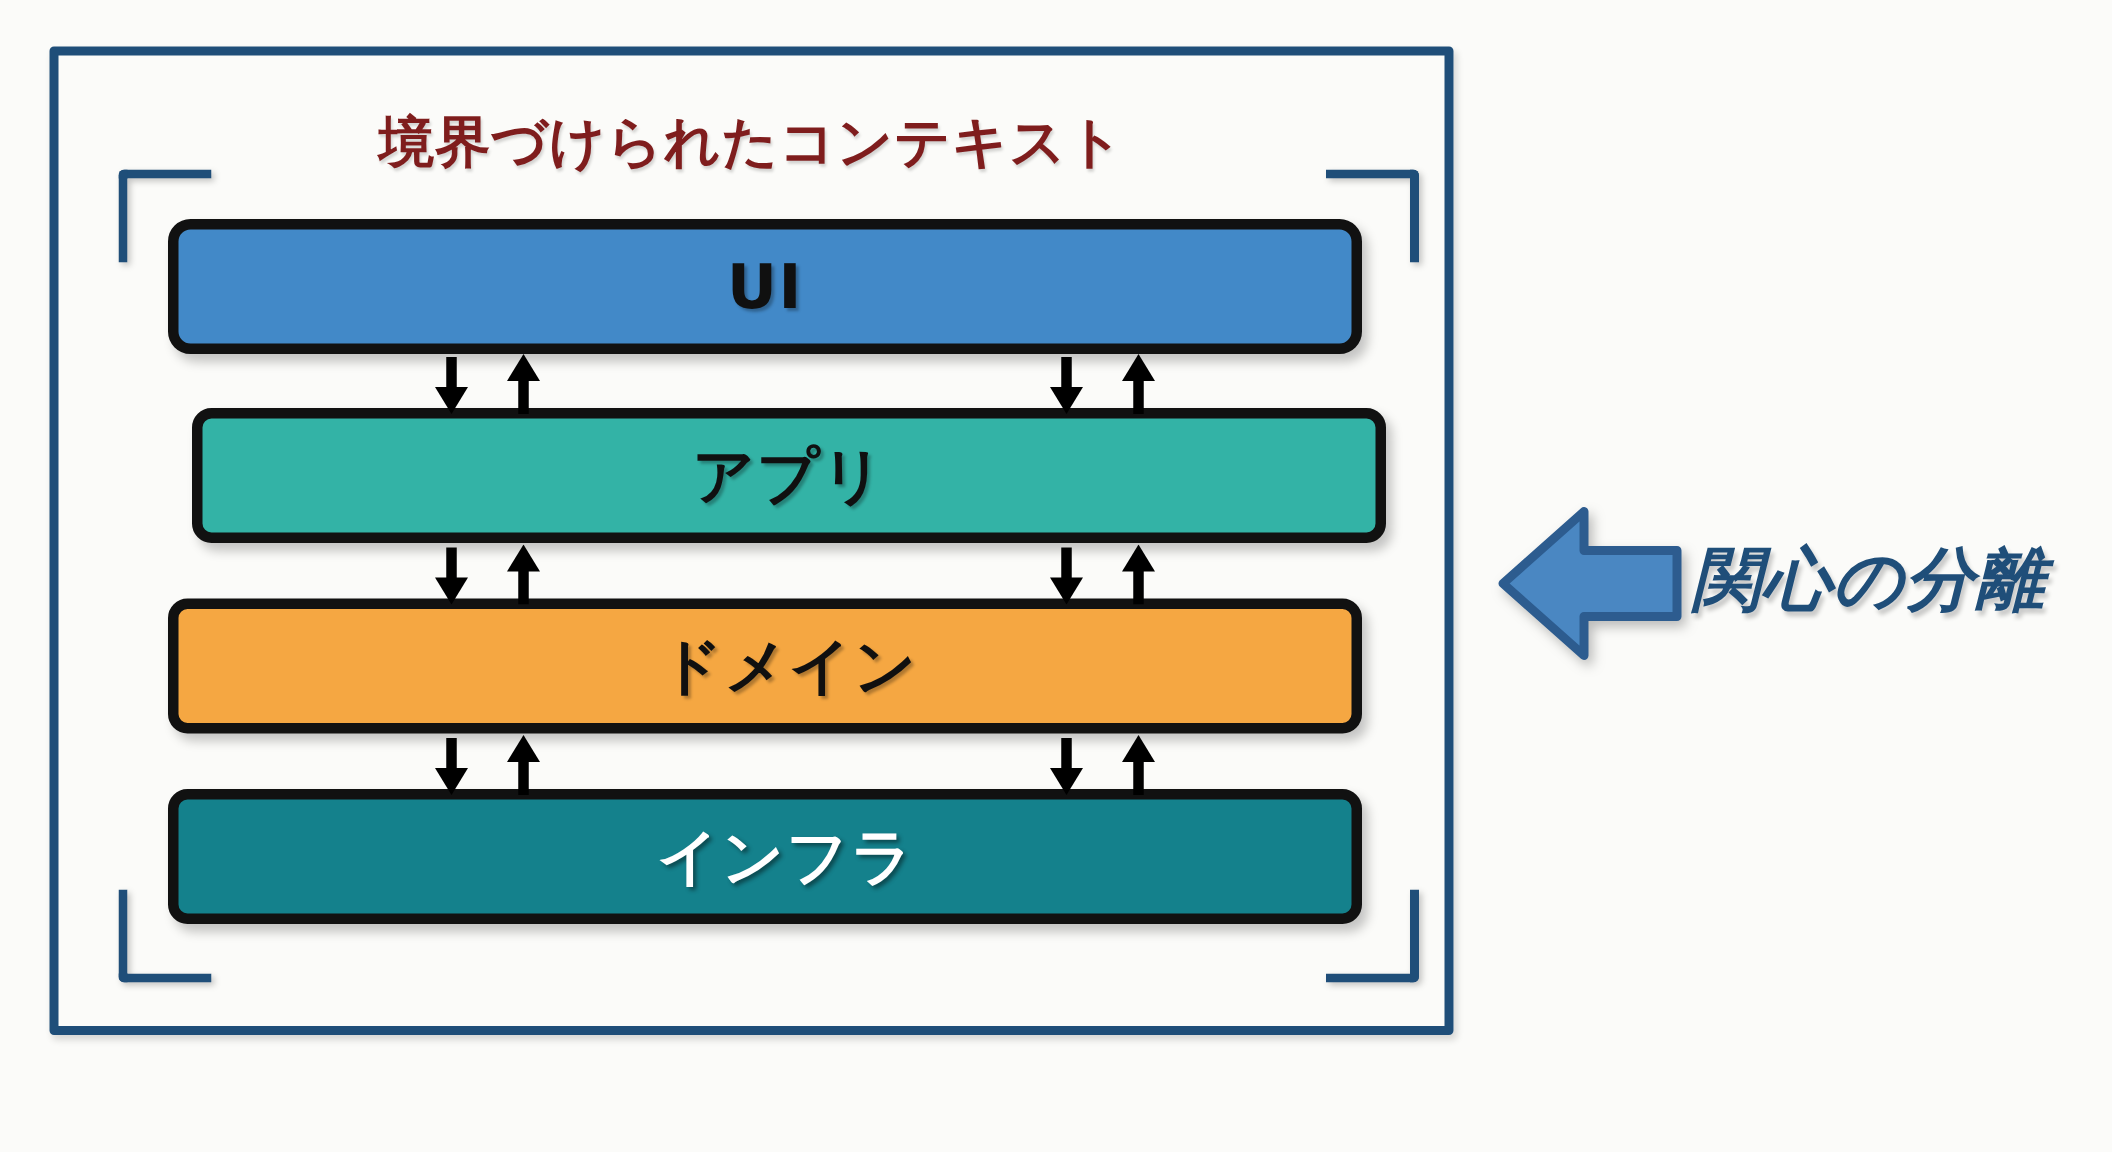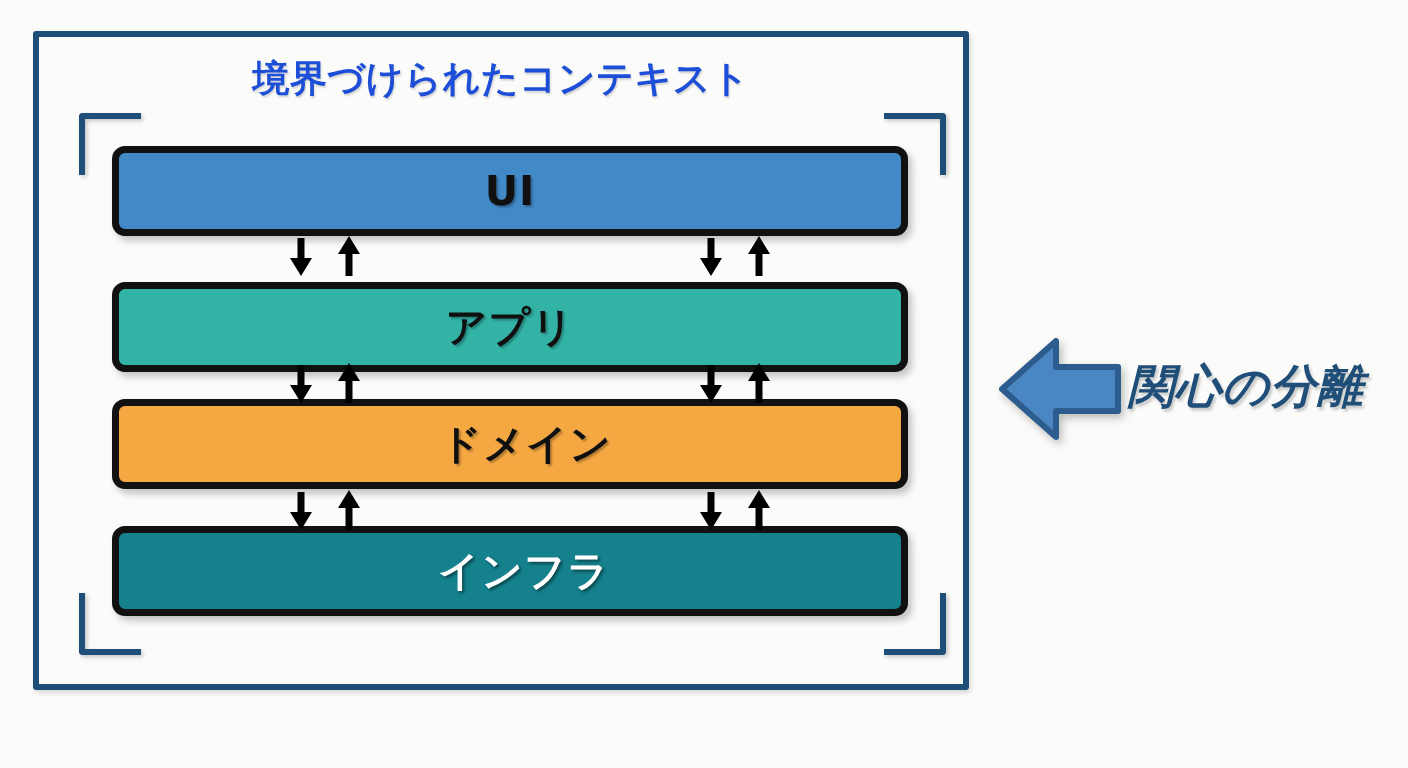--- a/index.html
+++ b/index.html
@@ -73,21 +73,21 @@
     box-shadow: 4px 5px 7px rgba(0,0,0,0.22);
   }
   .layer-label {
     font-size: 41px;
     font-weight: bold;
     letter-spacing: 1px;
     text-shadow: 2px 2px 2px rgba(0,0,0,0.28);
     white-space: nowrap;
   }
   .layer-box.l0 { top: 146px; background: #4289c8; }
-  .layer-box.l1 { top: 282px; background: #33b3a6; }
+  .layer-box.l1 { top: 272px; background: #33b3a6; margin-left: 16px; }
   .layer-box.l2 { top: 399px; background: #f5a742; }
   .layer-box.l3 { top: 526px; background: #14818c; }
 
   .layer-box.l0 .layer-label,
   .layer-box.l1 .layer-label,
   .layer-box.l2 .layer-label { color: #101010; }
   .layer-box.l3 .layer-label { color: #ffffff; text-shadow: 2px 2px 3px rgba(0,0,0,0.45); }
 
   
   .conn {
@@ -118,28 +118,28 @@
     white-space: nowrap;
   }
 </style>
 </head>
 <body>
 
 <div id="canvas" style="background: rgb(251, 251, 249);">
 
   <div id="outer-frame" style="border-color: rgb(31, 78, 121);"></div>
 
-  <div id="bc-title" style="color: #1d4ed8;">境界づけられたコンテキスト</div>
+  <div id="bc-title" style="color: #7f1d1d; margin-top: 16px;">境界づけられたコンテキスト</div>
 
   <div class="bracket tl" style="border-color: rgb(31, 78, 121);"></div>
   <div class="bracket tr" style="border-color: rgb(31, 78, 121);"></div>
   <div class="bracket bl" style="border-color: rgb(31, 78, 121);"></div>
   <div class="bracket br" style="border-color: rgb(31, 78, 121);"></div>
 
-  <div class="layer-box l0" style="background: rgb(66, 137, 200);">
+  <div class="layer-box l0" style="background: rgb(66, 137, 200); border-radius: 15px;">
     <span class="layer-label" style="color: rgb(16, 16, 16);">UI</span>
   </div>
   <div class="layer-box l1" style="background: rgb(51, 179, 166);">
     <span class="layer-label" style="color: rgb(16, 16, 16);">アプリ</span>
   </div>
   <div class="layer-box l2" style="background: rgb(245, 167, 66); padding-left: 32px;">
     <span class="layer-label" style="color: rgb(16, 16, 16);">ドメイン</span>
   </div>
   <div class="layer-box l3" style="background: rgb(20, 129, 140);">
     <span class="layer-label" style="color: rgb(255, 255, 255); margin-left: 28px;">インフラ</span>

